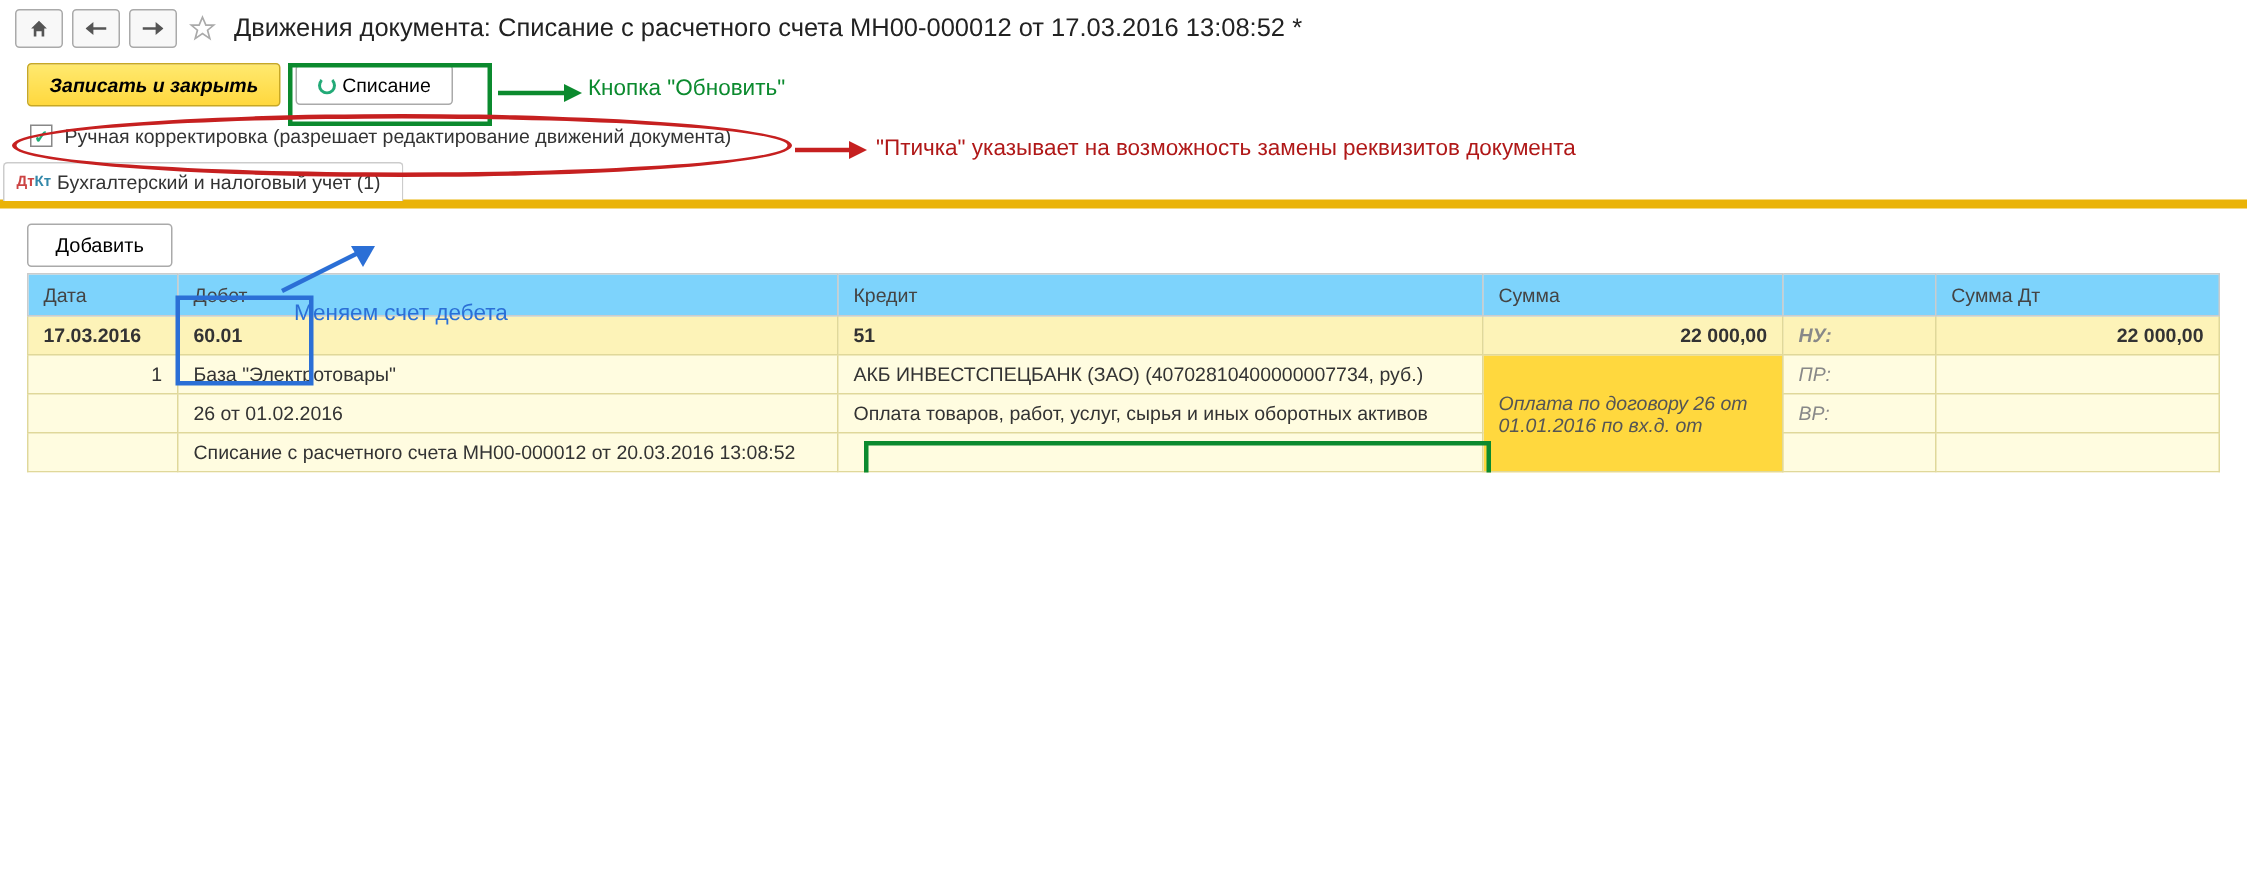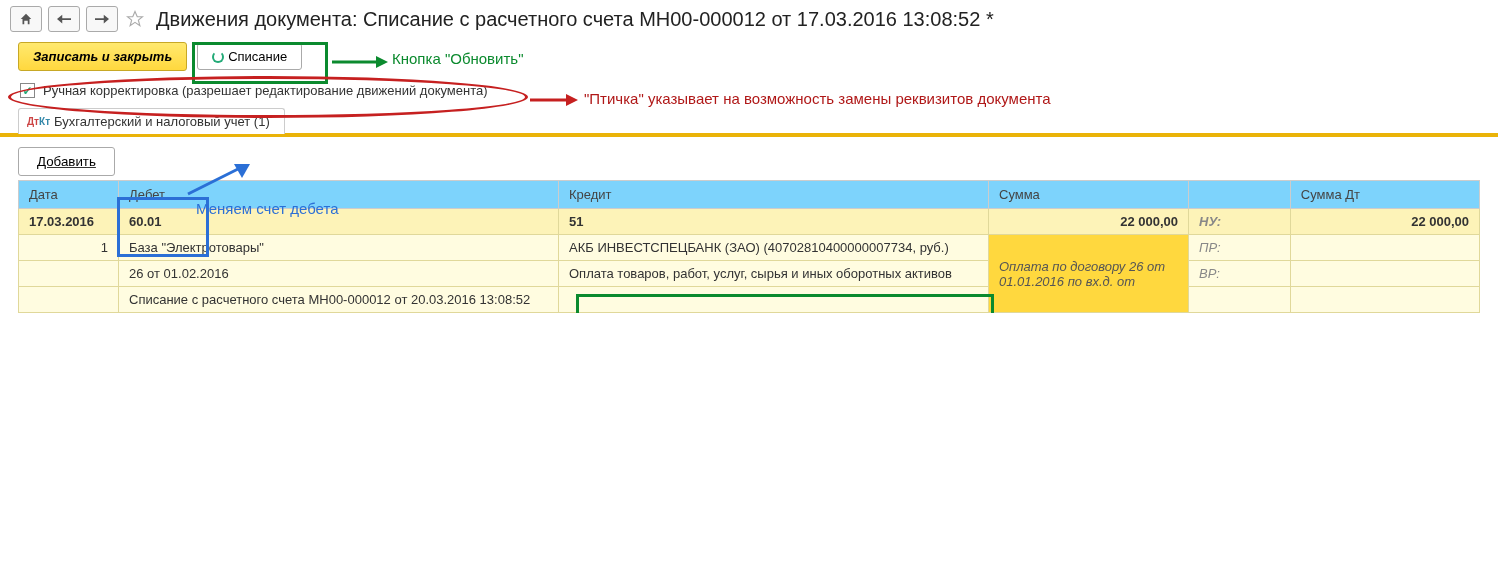--- a/index.html
+++ b/index.html
@@ -1,36 +1,36 @@
 <!DOCTYPE html>
 <html><head>
 <meta charset="utf-8">
 <style>
   * { box-sizing: border-box; margin: 0; padding: 0; }
   body { font-family: Arial, sans-serif; font-size: 13px; color: #333; background: #fff; width: 1498px; position: relative; }
   
   .top-row { display: flex; align-items: center; gap: 6px; padding: 6px 10px; }
   .nav-btn { width: 32px; height: 26px; border: 1px solid #aaa; background: #f8f8f8; display: flex; align-items: center; justify-content: center; cursor: pointer; border-radius: 3px; }
   .star-icon { width: 22px; height: 22px; display: flex; align-items: center; justify-content: center; color: #999; }
-  .page-title { font-size: 20px; font-weight: normal; color: #222; margin-left: 4px; }
+  .page-title { font-size: 17px; font-weight: normal; color: #222; margin-left: 4px; }
   
   .toolbar-row { display: flex; align-items: center; gap: 10px; padding: 4px 18px 6px; position: relative; }
   .btn-yellow { background: linear-gradient(#ffe96f,#ffd83e); border: 1px solid #c7a826; padding: 6px 14px; font-weight: bold; font-size: 13px; border-radius: 3px; cursor: pointer; font-style: italic; }
   .btn-normal { background: #fff; border: 1px solid #aaa; padding: 5px 14px; font-size: 13px; border-radius: 3px; cursor: pointer; display: flex; align-items: center; gap: 4px; }
   .refresh-ico { display: inline-block; width: 12px; height: 12px; border: 2px solid #2a7; border-top-color: transparent; border-radius: 50%; position: relative; }
   
   .checkbox-row { display: flex; align-items: center; gap: 8px; padding: 6px 20px 10px; position: relative; }
   .checkbox { width: 15px; height: 15px; border: 1px solid #888; display: flex; align-items: center; justify-content: center; color: #2a7; font-weight: bold; font-size: 12px; }
   .checkbox-label { font-size: 13px; color: #333; }
   
-  .tabs-row { display: flex; border-bottom: 4px solid #eab308; padding-left: 18px; }
+  .tabs-row { display: flex; border-bottom: 6px solid #eab308; padding-left: 2px; }
   .tab { border: 1px solid #ccc; border-bottom: none; background: #fff; padding: 5px 14px 5px 8px; font-size: 13px; border-top-left-radius: 3px; border-top-right-radius: 3px; display: flex; align-items: center; gap: 4px; cursor: pointer; margin-bottom: -1px; }
   .tab-ico { color: #c44; font-size: 10px; font-weight: bold; }
   
-  .under-tabs { padding: 10px 18px 4px; display: flex; align-items: flex-end; gap: 30px; text-decoration: underline; }
+  .under-tabs { padding: 10px 18px 4px; display: flex; align-items: flex-end; gap: 30px; }
   .btn-add { background: #fff; border: 1px solid #aaa; padding: 6px 18px; border-radius: 3px; cursor: pointer; }
   
   .grid-wrap { padding: 0 18px 0 18px; position: relative; }
   .grid { border: 1px solid #ccc; border-collapse: collapse; width: 100%; }
   .grid th { background: #7dd3fc; border: 1px solid #ccc; padding: 6px 10px; text-align: left; font-weight: normal; color: #444; font-size: 13px; }
   .grid td { border: 1px solid #e0d89a; padding: 5px 10px; font-size: 13px; }
   .row-yellow td { background: #fdf3b8; font-weight: bold; }
   .row-light td { background: #fffce0; }
   .col-date { width: 100px; }
   .col-debit { width: 440px; }

